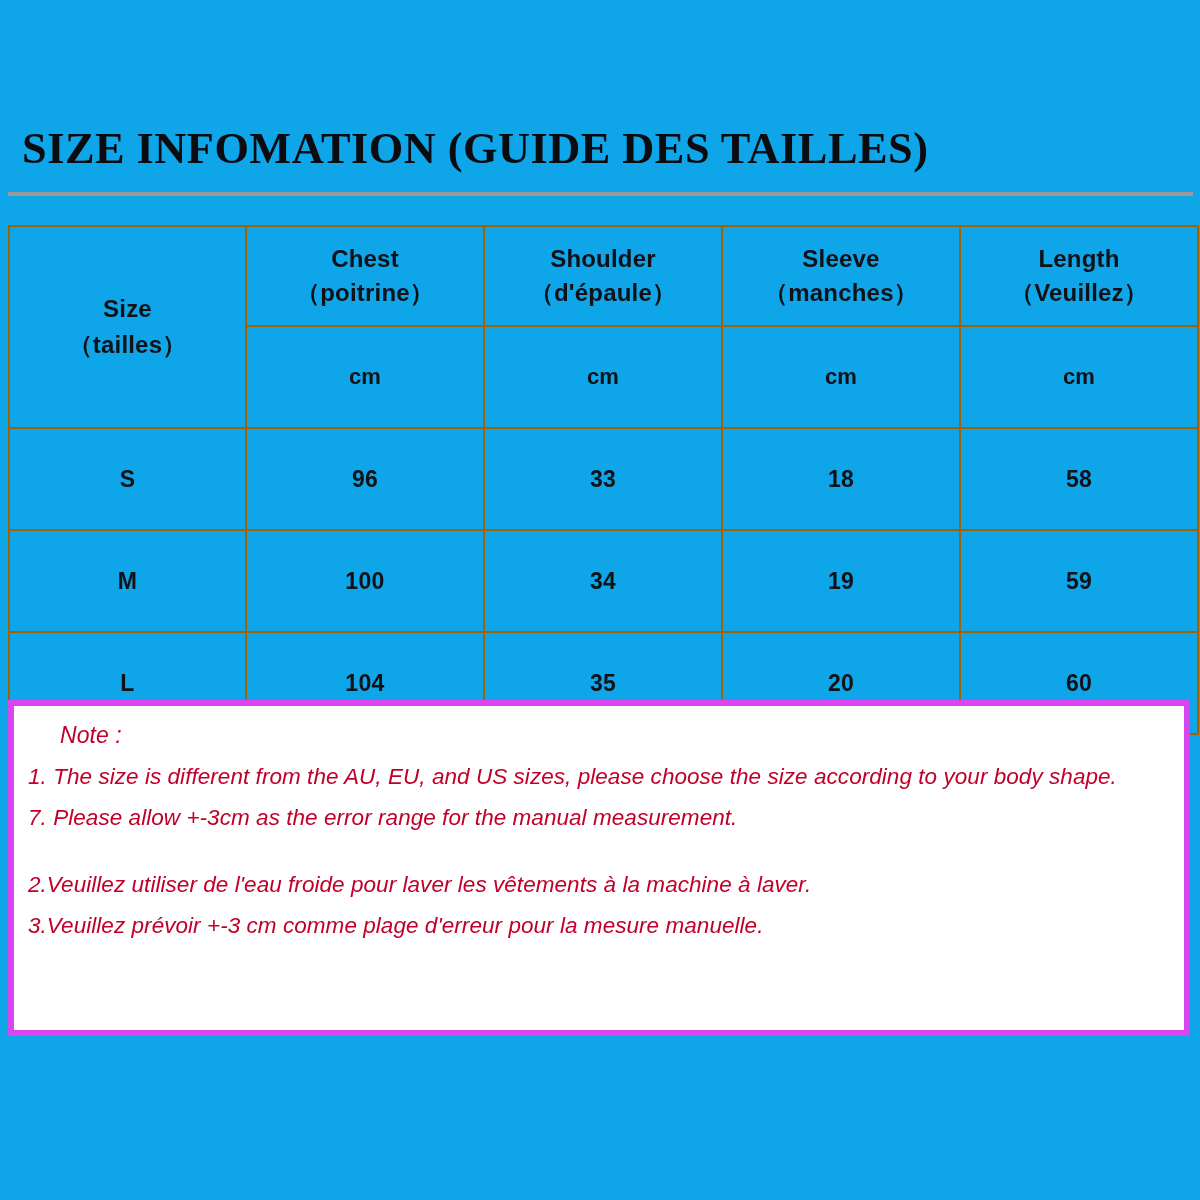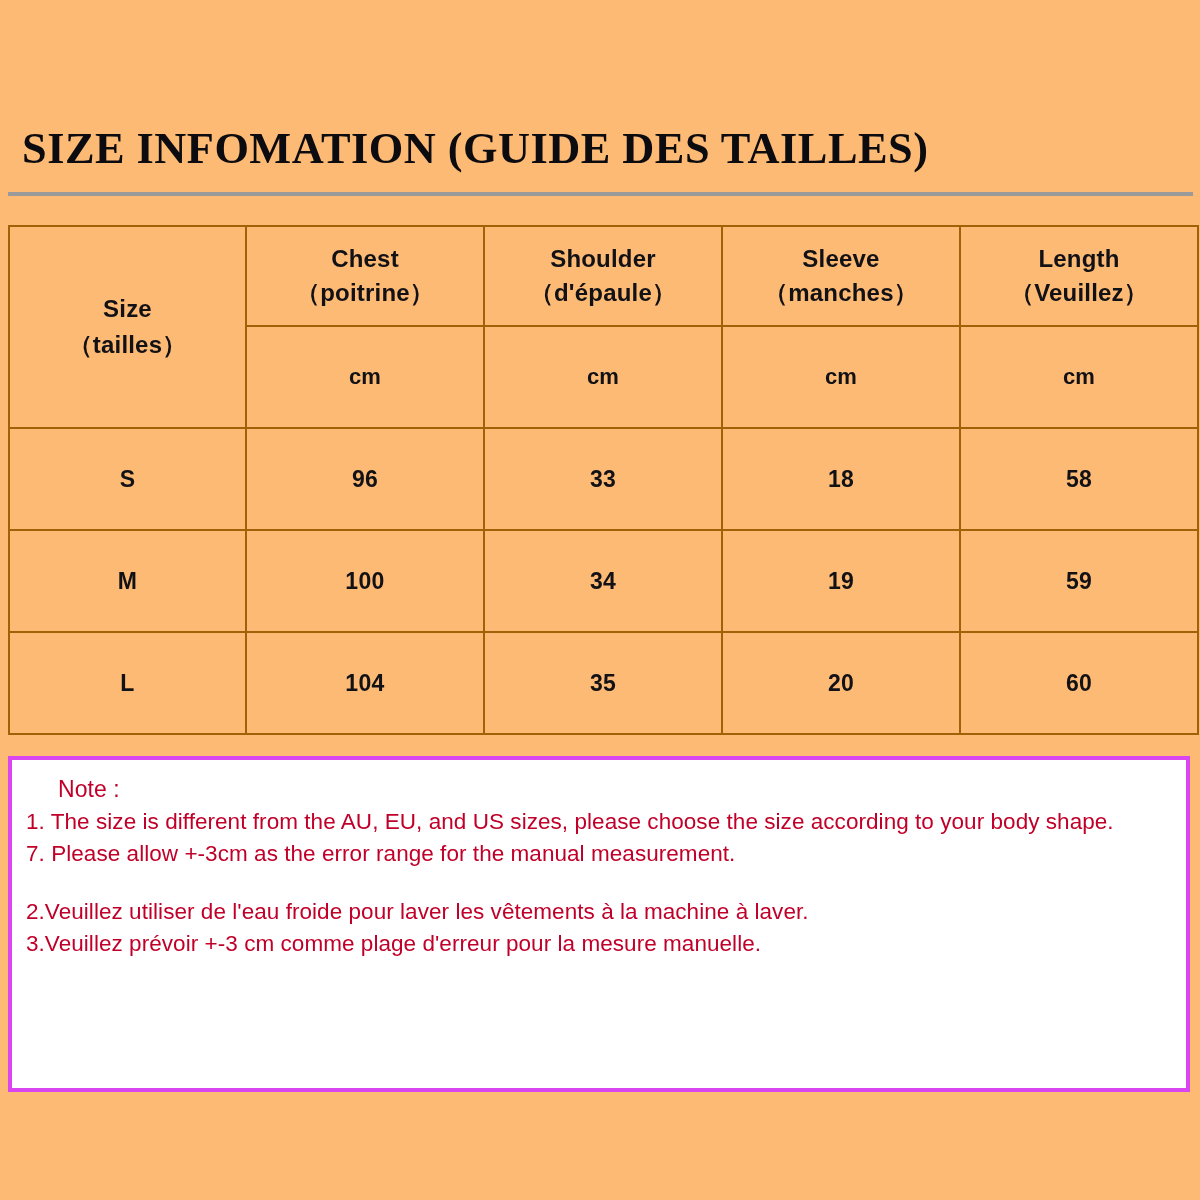--- a/index.html
+++ b/index.html
@@ -11,21 +11,21 @@
     width: 1200px;
     height: 1200px;
     font-family: "Liberation Sans", sans-serif;
     -webkit-font-smoothing: antialiased;
   }
 
   .page {
     position: relative;
     width: 1200px;
     height: 1200px;
-    background: #fdba74;
+    background: #0ea5e9;
     overflow: hidden;
   }
 
   
   .title {
     position: absolute;
     left: 22px;
     top: 122px;
     width: 1160px;
     font-family: "Liberation Serif", "DejaVu Serif", serif;
@@ -100,37 +100,39 @@
     letter-spacing: 0.3px;
   }
 
   .hdr-main .ln { display: block; }
   .hdr-size .ln { display: block; text-align: center; }
 
   
   .notes-box {
     position: absolute;
     left: 8px;
-    top: 756px;
+    top: 700px;
     width: 1182px;
     height: 336px;
     box-sizing: border-box;
-    border: 4px solid #d946ef;
+    border: 6px solid #d946ef;
     background: #ffffff;
     padding: 12px 14px 10px 14px;
     overflow: hidden;
+    font-style: italic;
   }
 
   .note-line {
     color: #c1002a;
     font-size: 22.5px;
     line-height: 32px;
     font-weight: normal;
     letter-spacing: 0.05px;
     white-space: nowrap;
+    margin-top: 9px;
   }
 
   .note-line.wrap { white-space: normal; }
 
   .note-heading {
     color: #c1002a;
     font-size: 23px;
     line-height: 34px;
     padding-left: 32px;
     letter-spacing: 0.05px;

